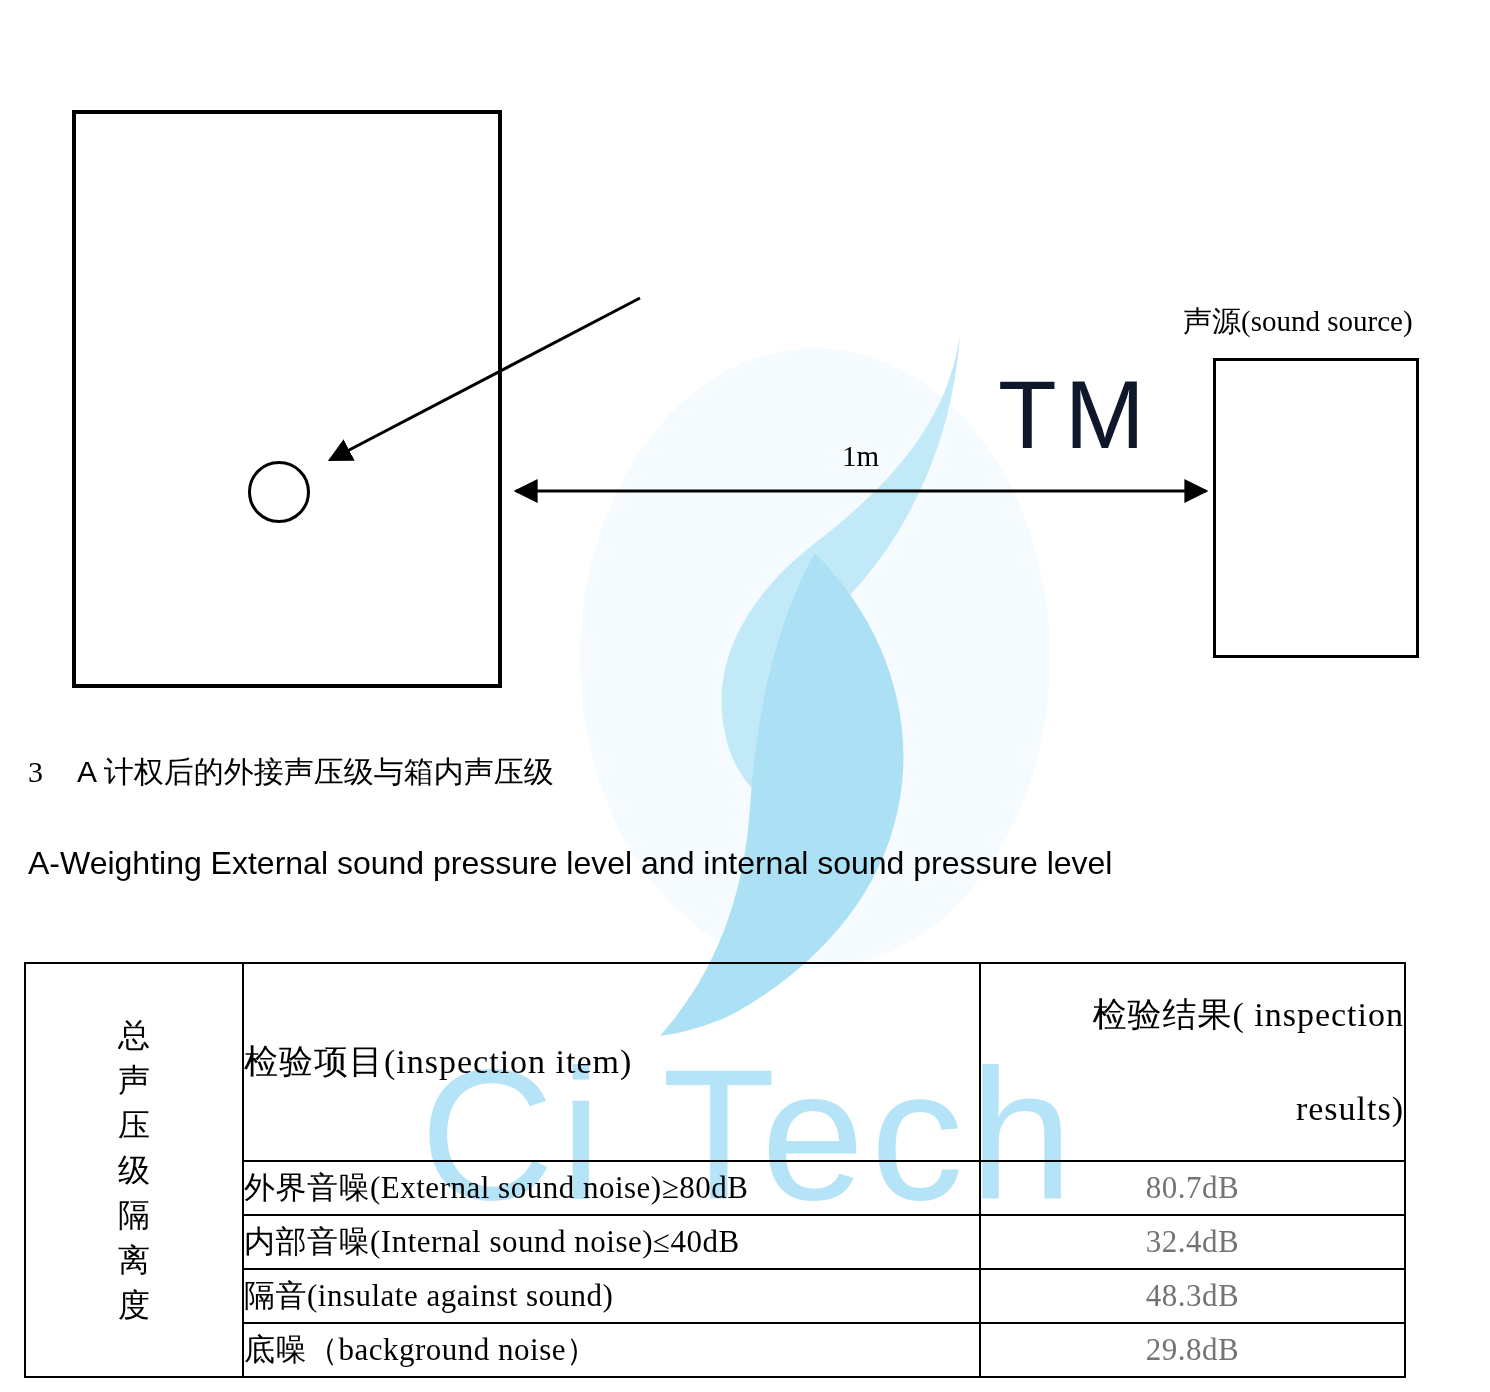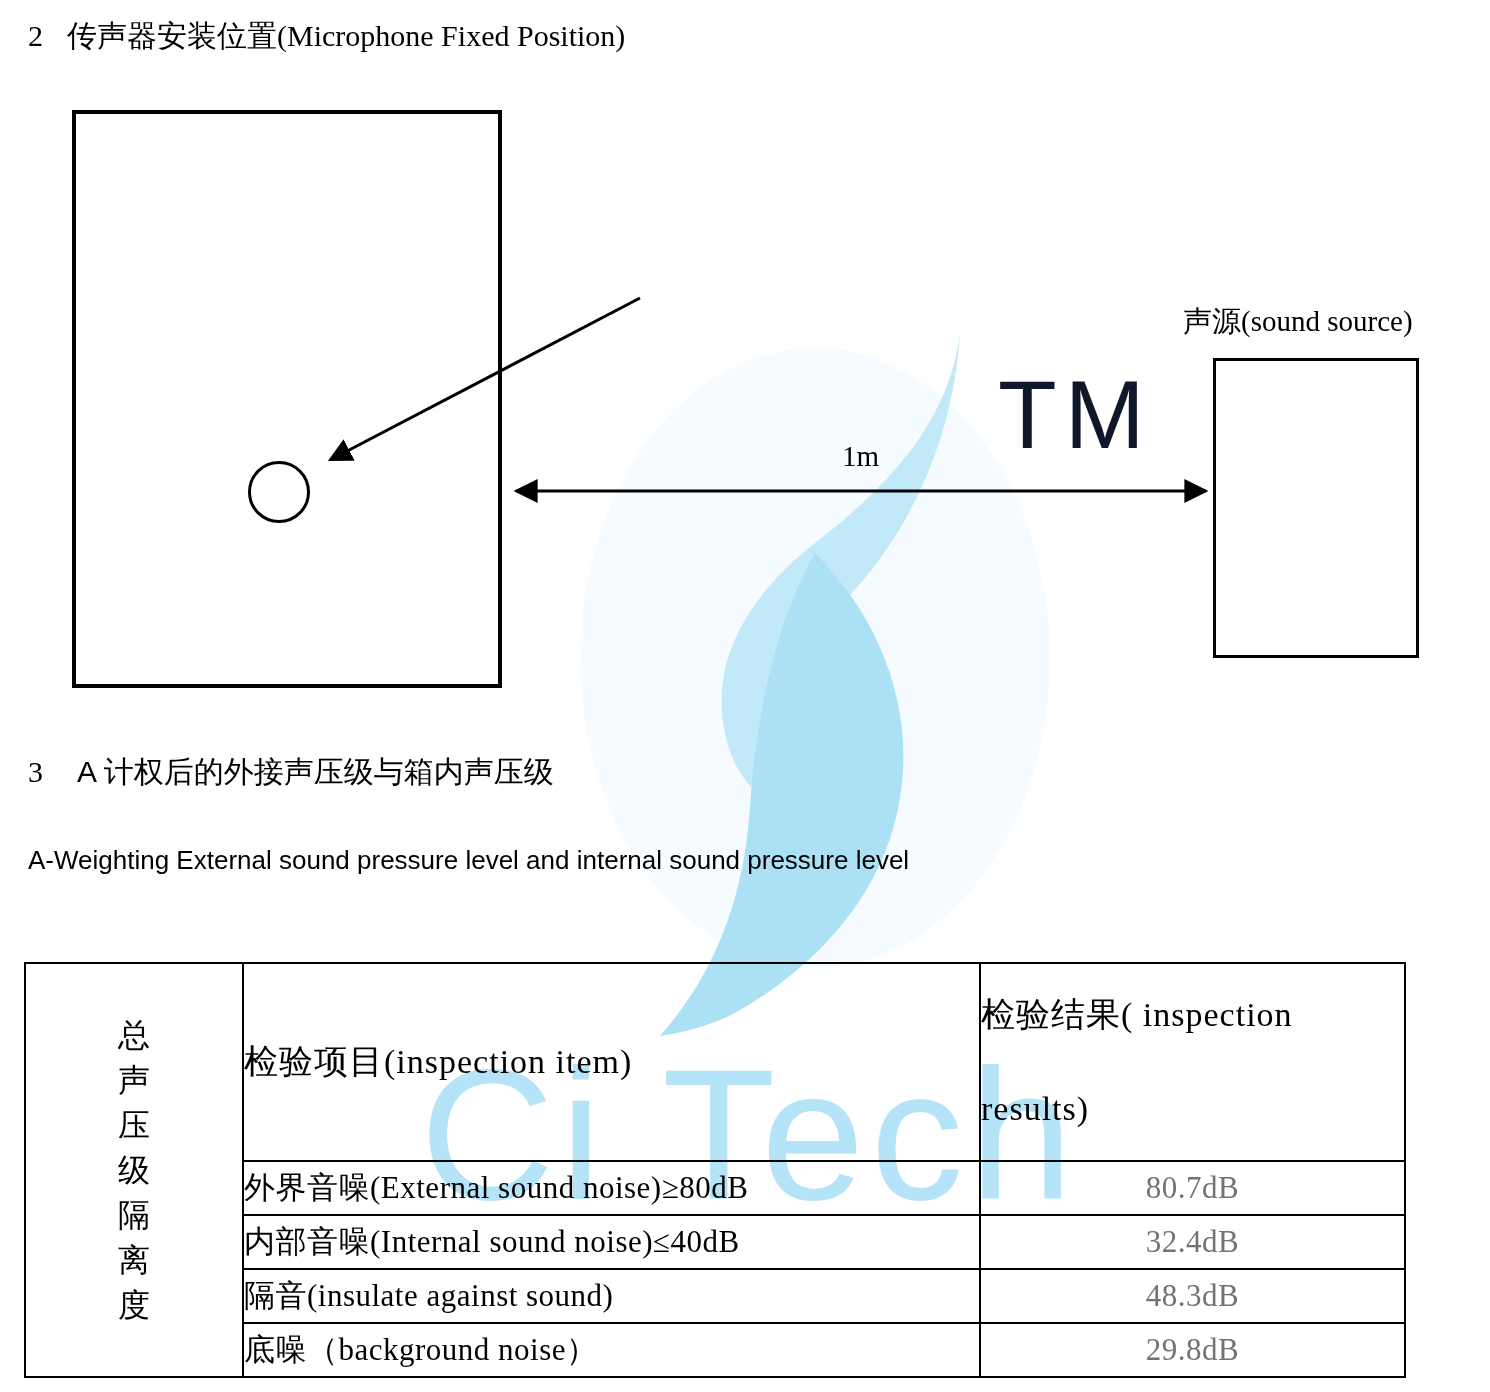--- a/index.html
+++ b/index.html
@@ -17,21 +17,21 @@
 
   
   #sec2 { left: 28px; top: 16px; font-size: 30px; white-space: nowrap; }
   #sec2 .num { display: inline-block; margin-right: 24px; }
   #anechoic-label { left: 122px; top: 62px; font-size: 29px; }
   #noise-label { left: 643px; top: 250px; font-size: 29px; }
   #source-label { left: 1183px; top: 302px; font-size: 29px; }
   #dist-label { left: 842px; top: 440px; font-size: 29px; }
   #sec3 { left: 28px; top: 752px; font-size: 30px; white-space: nowrap; }
   #sec3 .num { display: inline-block; margin-right: 34px; font-family: "Liberation Serif","DejaVu Serif",serif; }
-  #subtitle { left: 28px; top: 845px; font-size: 26px; }
+  #subtitle { left: 28px; top: 845px; font-size: 32px; }
 
   
   #box-rect { left: 72px; top: 110px; width: 422px; height: 570px; border: 4px solid #000; background: transparent; }
   #mic-circle { left: 248px; top: 461px; width: 56px; height: 56px; border: 3px solid #000; border-radius: 50%; background: #fff; }
   #source-rect { left: 1213px; top: 358px; width: 200px; height: 294px; border: 3px solid #000; background: #fff; }
   #arrows { left: 0; top: 0; pointer-events: none; }
 
   
   #flame { left: 560px; top: 318px; z-index: 0; }
   #tm { left: 998px; top: 360px; font-size: 96px; color: #0f172a; z-index: 0; letter-spacing: 8px; }
@@ -40,41 +40,38 @@
   
   #spl-table {
     position: absolute; left: 24px; top: 962px; z-index: 2;
     border-collapse: collapse; table-layout: fixed; width: 1380px;
     background: transparent;
   }
   #spl-table td { border: 2px solid #000; padding: 0; background: transparent; }
   .vert-cell { vertical-align: middle; text-align: center; }
   .vert-text { width: 38px; margin: 0 auto; font-size: 32px; line-height: 45px; word-break: break-all; letter-spacing: 0; }
   .item-head { height: 196px; text-align: left; vertical-align: middle; font-size: 34px; letter-spacing: 1px; }
-  .result-head { height: 196px; text-align: left; vertical-align: middle; font-size: 34px; letter-spacing: 1px; }
+  .result-head { height: 196px; text-align: right; vertical-align: middle; font-size: 34px; letter-spacing: 1px; }
   .result-head .rh-line { line-height: 94px; }
   .item-cell { height: 52px; font-size: 31px; padding: 0 6px 0 8px; letter-spacing: 0.5px; vertical-align: middle; white-space: nowrap; overflow: hidden; }
   .result-cell { height: 52px; font-size: 31px; text-align: center; vertical-align: middle; color: #737373; letter-spacing: 0.5px; }
 </style>
 </head>
 <body>
 
 <div id="page">
 
   <svg id="flame" class="abs" width="520" height="720" viewBox="0 0 520 720" aria-hidden="true">
     <ellipse cx="255" cy="340" rx="235" ry="310" fill="#eef9fe" opacity="0.6"></ellipse>
     <path d="M400 15 C 390 95, 340 160, 255 225 C 185 280, 150 345, 165 415 C 172 452, 194 480, 228 497 C 206 420, 226 345, 292 275 C 356 205, 394 112, 400 15 Z" fill="#c2e9f8"></path>
     <path d="M255 235 C 320 300, 355 390, 340 480 C 327 562, 272 640, 175 695 C 152 707, 122 715, 100 718 C 158 652, 184 576, 190 490 C 196 392, 218 300, 255 235 Z" fill="#abe0f5"></path>
   </svg>
   <div id="tm" class="abs sans">TM</div>
   <div id="citech" class="abs sans">Ci Tech</div>
 
-  <div id="sec2" class="abs">
-    <span class="num">2</span><span>传声器安装位置(Microphone Fixed Position)</span>
-  </div>
 
   <div id="source-label" class="abs">声源(sound source)</div>
   <div id="dist-label" class="abs">1m</div>
 
   <div id="box-rect" class="abs"></div>
   <div id="mic-circle" class="abs"></div>
   <div id="source-rect" class="abs"></div>
 
   <svg id="arrows" class="abs" width="1490" height="1392" viewBox="0 0 1490 1392" aria-hidden="true">
     <defs>

